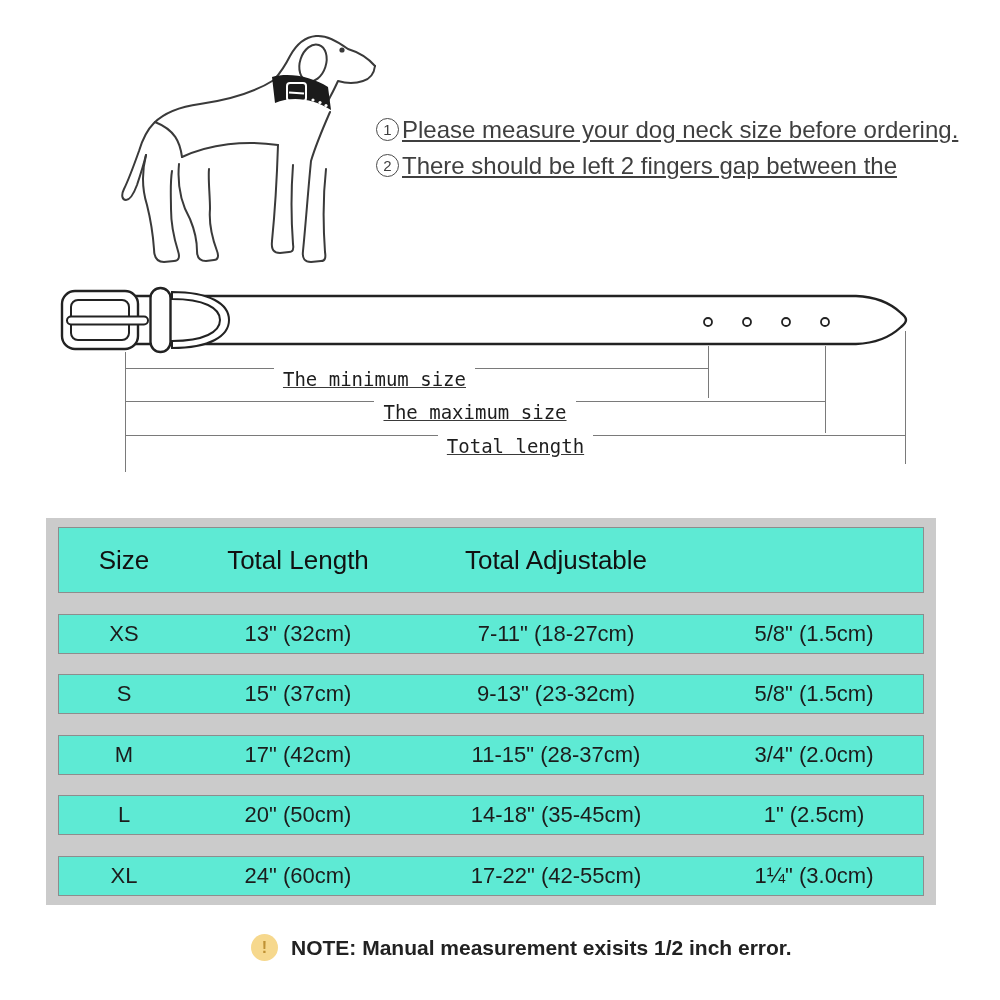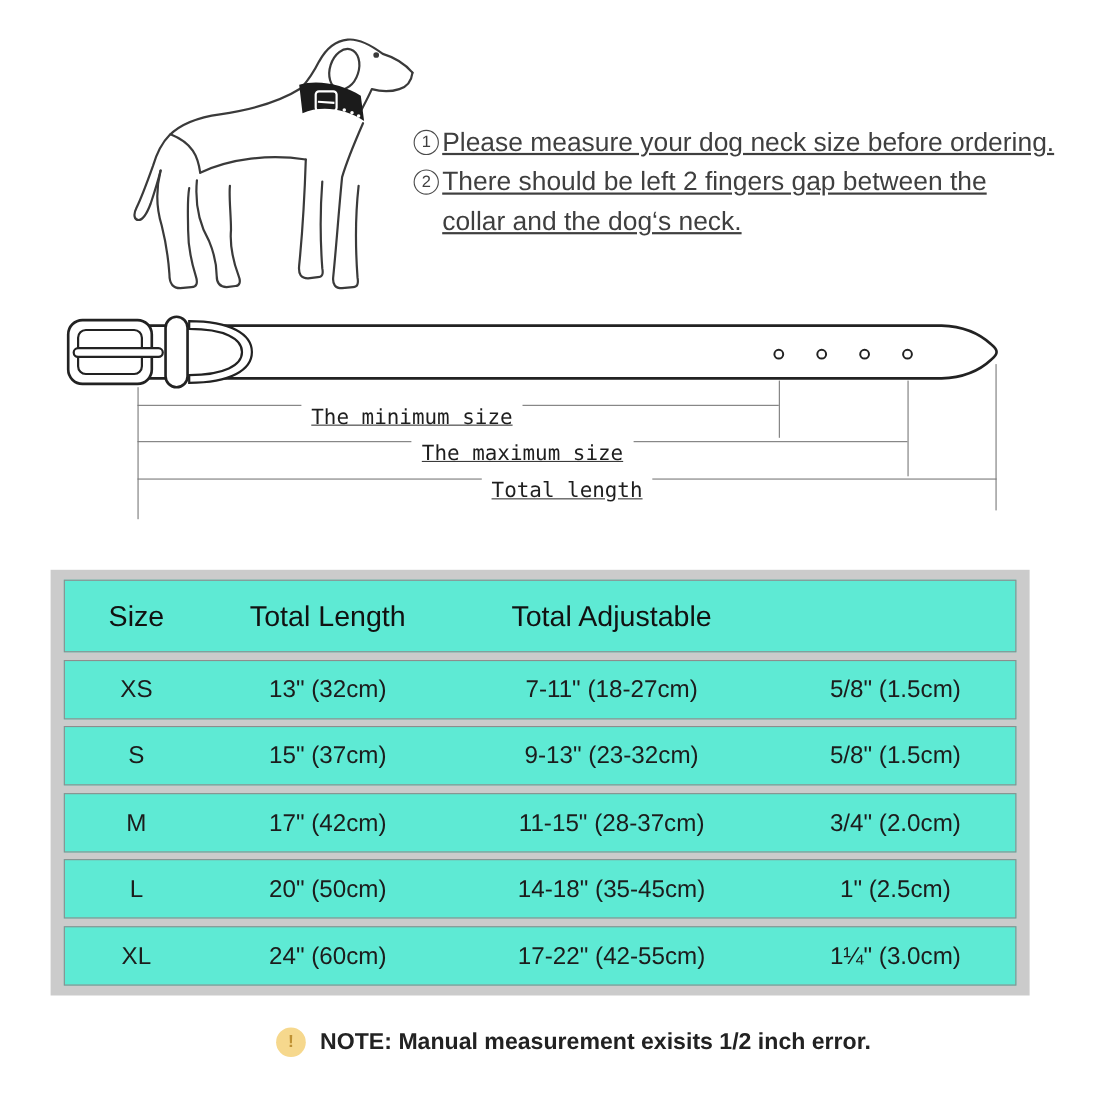--- a/index.html
+++ b/index.html
@@ -23,21 +23,21 @@
   .mlabel{padding:0 9px;font-family:"DejaVu Sans Mono",monospace;font-size:19px;
           color:#1e1e1e;white-space:nowrap;}
 
   
   .size-table{position:absolute;left:46px;top:518px;width:890px;height:387px;
               background:#cbcbcb;box-sizing:border-box;padding:9px 12px;
               display:flex;flex-direction:column;justify-content:space-between;}
   .trow{background:#5eead4;border:1px solid #8d8d8d;box-sizing:border-box;
         display:grid;grid-template-columns:130px 218px 298px 1fr;}
   .trow.thead{height:66px;font-size:26px;color:#111;}
-  .trow.tbody{height:54px;font-size:22px;color:#1c1c1c;}
+  .trow.tbody{height:40px;font-size:22px;color:#1c1c1c;}
   .tcell{display:flex;align-items:center;justify-content:center;text-align:center;}
 
   
   .note{position:absolute;left:251px;top:934px;display:flex;align-items:center;gap:13px;}
   .note-icon{width:27px;height:27px;border-radius:50%;background:#f6d88d;color:#bf9133;
              display:flex;align-items:center;justify-content:center;
              font-size:16px;font-weight:bold;}
   .note-text{font-size:21px;color:#222;font-weight:bold;}
 </style>
 </head>
@@ -90,21 +90,20 @@
     <div class="instr-item">
       <span class="circ-num">1</span>
       <span class="instr-text">
         <span>Please measure your dog neck size before ordering.</span>
       </span>
     </div>
     <div class="instr-item">
       <span class="circ-num">2</span>
       <span class="instr-text">
         <span>There should be left 2 fingers gap between the</span>
-        <span>collar and the dog‘s neck.</span>
       </span>
     </div>
   </div>
 
   <svg class="belt-svg" width="1000" height="370" viewBox="0 0 1000 370">
 
     <path d="M118,296 L856,296 Q884,297 901,313 Q906,317 906,320 Q906,323 901,327
              Q884,343 856,344 L118,344 Z" fill="#fff" stroke="#222" stroke-width="2.4"></path>
 
     <path d="M172,292 C210,292 229,304 229,320 C229,336 210,348 172,348 L172,341

